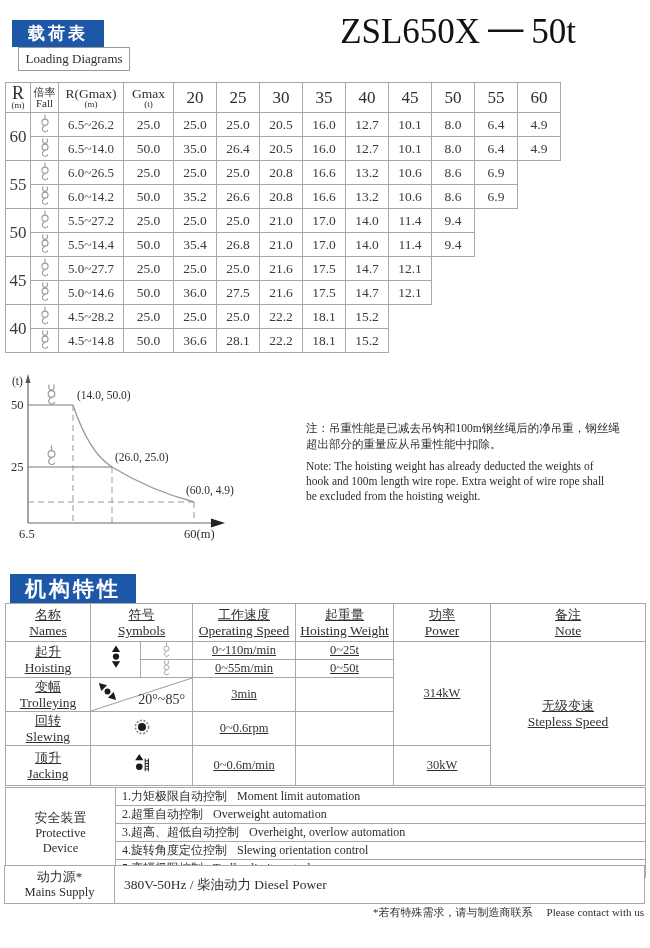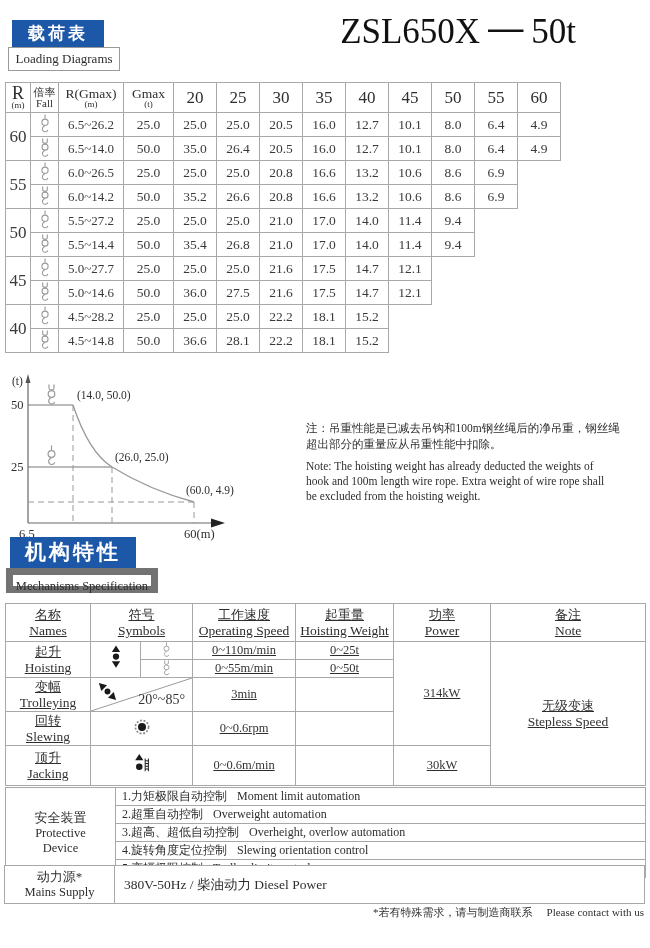--- a/index.html
+++ b/index.html
@@ -4,21 +4,21 @@
 <style>
   * { margin:0; padding:0; box-sizing:border-box; }
   html,body { background:#ffffff; }
   body { width:650px; height:948px; position:relative; font-family:"Liberation Serif", serif; color:#2e2e2e; }
   .page { position:absolute; left:0; top:0; width:650px; height:948px; background:#fff; overflow:hidden; }
 
   
   .badge { position:absolute; }
   .badge-blue { background:#1d57a8; color:#fff; text-align:center; font-weight:600; }
   .b1  { width:92px;  height:27px; line-height:27px; font-size:17px; letter-spacing:3px; margin-left:4px; }
-  .b1e { width:112px; height:24px; line-height:22px; border:1px solid #9a9a9a; font-size:13px; text-align:center; background:#fff; }
+  .b1e { width:112px; height:24px; line-height:22px; border:1px solid #9a9a9a; font-size:13px; text-align:center; background:#fff;margin-left:10px; }
   .b2  { width:126px; height:31px; line-height:31px; font-size:21px; letter-spacing:3px; margin-left:4px; }
   .b2e { width:152px; height:25px; line-height:23px; border:7px solid #737373; font-size:12.5px; text-align:center; background:#fff; }
 
   .page-title { position:absolute; left:288px; top:12px; width:340px; text-align:center; font-size:35px; color:#111; white-space:nowrap; }
   .page-title .dash { font-weight:bold; margin:0 8px; position:relative; top:-4px; }
 
   table { border-collapse:collapse; position:absolute; table-layout:fixed; background:#fff; }
   td,th { border:1px solid #a8a8a8; text-align:center; vertical-align:middle; font-weight:normal; overflow:hidden; }
 
   
@@ -343,21 +343,21 @@
   </div>
 
   <div class="note">
     <div class="note-zh">注：吊重性能是已减去吊钩和100m钢丝绳后的净吊重，钢丝绳</div>
     <div class="note-zh">超出部分的重量应从吊重性能中扣除。</div>
     <div class="note-en first">Note: The hoisting weight has already deducted the weights of</div>
     <div class="note-en">hook and 100m length wire rope. Extra weight of wire rope shall</div>
     <div class="note-en">be excluded from the hoisting weight.</div>
   </div>
 
-  <div class="badge" id="badge-mech" style="left:6px; top:537px;">
+  <div class="badge" id="badge-mech" style="left:6px; top:574px;">
     <div class="badge-blue b2">机构特性</div>
     <div class="b2e">Mechanisms Specification</div>
   </div>
 
   <table id="spec-table">
     <colgroup>
       <col style="width:85px">
         <col style="width:50px">
         <col style="width:52px">
         <col style="width:103px">

